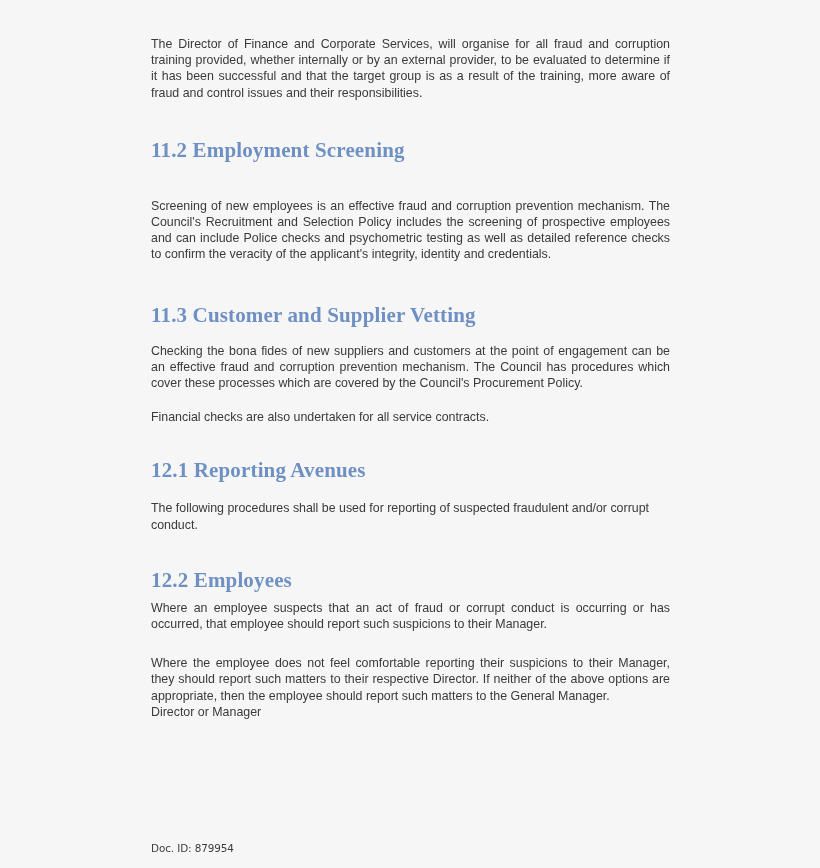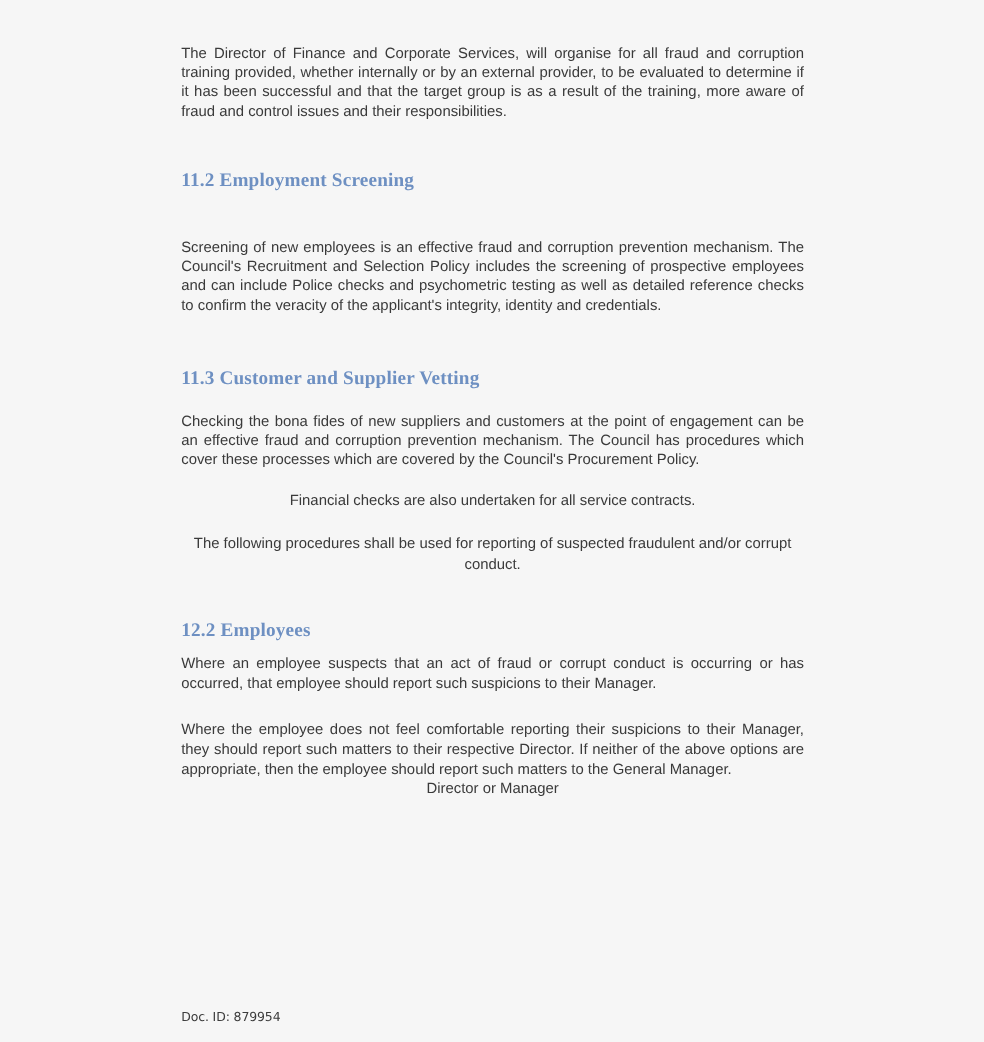--- a/index.html
+++ b/index.html
@@ -32,27 +32,27 @@
     font-family: "Liberation Sans", sans-serif;
     font-size: 12.4px;
     line-height: 16.2px;
     color: #3a3a3a;
     margin: 0;
     text-align: justify;
     -webkit-hyphens: none;
     hyphens: none;
   }
   .para.flush {
-    text-align: center;
+    text-align: left;
   }
 
   
   .h-sub {
     font-family: "Liberation Serif", serif;
-    font-size: 16px;
+    font-size: 21px;
     font-weight: bold;
     color: #6e90c2;
     margin: 0;
     letter-spacing: 0.15px;
     line-height: 19px;
   }
   .h-main {
     font-family: "Liberation Sans", sans-serif;
     font-size: 15.4px;
     font-weight: bold;
@@ -100,20 +100,21 @@
 
     <p class="para blk-para-2">Screening of new employees is an effective fraud and corruption prevention mechanism. The Council's Recruitment and Selection Policy includes the screening of prospective employees and can include Police checks and psychometric testing as well as detailed reference checks to confirm the veracity of the applicant's integrity, identity and credentials.</p>
 
     <h3 class="h-sub blk-h-113">11.3 Customer and Supplier Vetting</h3>
 
     <p class="para blk-para-3">Checking the bona fides of new suppliers and customers at the point of engagement can be an effective fraud and corruption prevention mechanism. The Council has procedures which cover these processes which are covered by the Council's Procurement Policy.</p>
 
     <p class="para flush blk-para-4">Financial checks are also undertaken for all service contracts.</p>
 
 
+    <h3 class="h-sub blk-h-121">12.1 Reporting Avenues</h3>
 
     <p class="para flush blk-para-5">The following procedures shall be used for reporting of suspected fraudulent and/or corrupt conduct.</p>
 
     <h3 class="h-sub blk-h-122">12.2 Employees</h3>
 
     <p class="para blk-para-6">Where an employee suspects that an act of fraud or corrupt conduct is occurring or has occurred, that employee should report such suspicions to their Manager.</p>
 
     <p class="para blk-para-7">Where the employee does not feel comfortable reporting their suspicions to their Manager, they should report such matters to their respective Director. If neither of the above options are appropriate, then the employee should report such matters to the General Manager.</p>
 
     <p class="para flush">Director or Manager</p>

